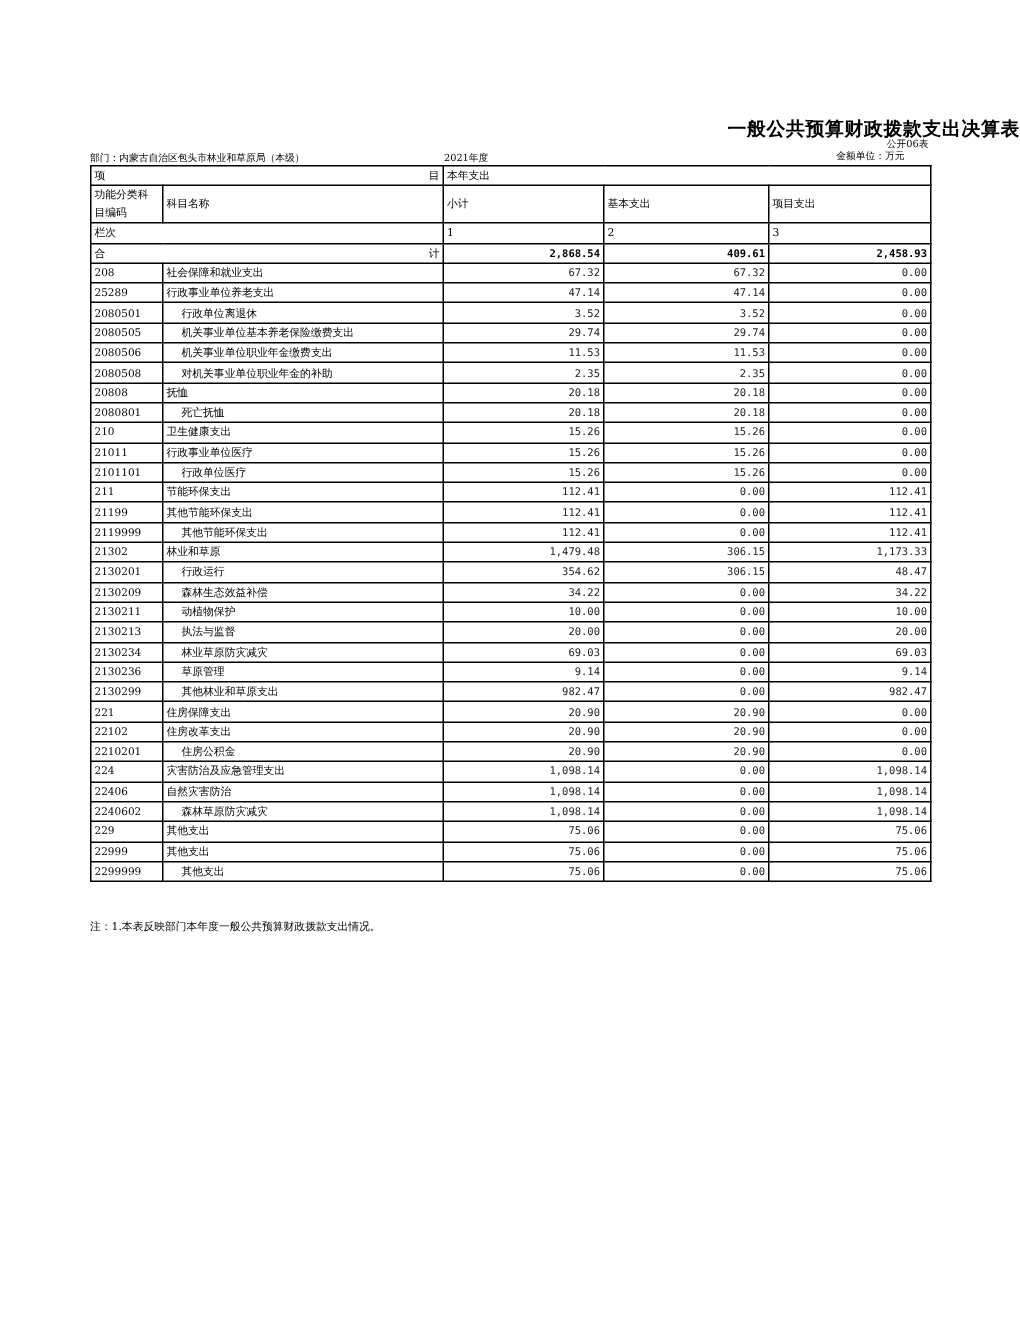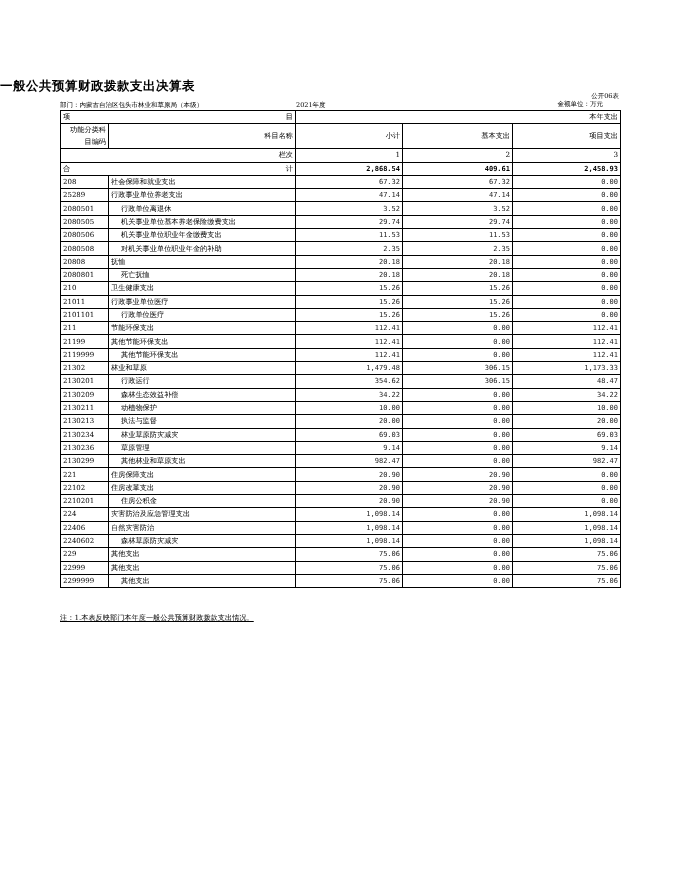--- a/index.html
+++ b/index.html
@@ -1,37 +1,37 @@
 <!DOCTYPE html>
 <html><head>
 <meta charset="utf-8">
 <style>
   html, body { margin:0; padding:0; background:#ffffff; }
   body { width:680px; height:880px; position:relative; overflow:hidden;
          font-family:"DejaVu Serif", "Liberation Serif", serif; color:#000; }
-  .title { position:absolute; left:0; width:680px; top:78px; text-align:left;
+  .title { position:absolute; left:0; width:680px; top:78px; text-align:right;
            font-family:"DejaVu Sans", "Liberation Sans", sans-serif; font-size:12.5px; font-weight:bold; letter-spacing:0.5px; }
   .form-no { position:absolute; right:61px; top:92px; font-size:6.5px; }
   .dept { position:absolute; left:60px; top:101px; font-size:6.5px; }
   .year { position:absolute; left:296px; top:101px; font-size:6.5px; }
   .unit { position:absolute; right:77px; top:100px; font-size:6.5px; }
   table.main { position:absolute; left:60px; top:110px; border-collapse:collapse;
                table-layout:fixed; width:560px; font-size:7.2px; }
   table.main td { border:1px solid #000; padding:0 2px; height:12.3px; line-height:12px;
                   white-space:nowrap; overflow:hidden; }
   col.c1 { width:48px; } col.c2 { width:187px; } col.c3 { width:107px; }
   col.c4 { width:110px; } col.c5 { width:108px; }
   .hdr-proj { display:flex; justify-content:space-between; }
-  .center { text-align:right; }
+  .center { text-align:left; }
   .num { text-align:right; font-family:"DejaVu Sans Mono", "Liberation Mono", monospace; font-size:7px; color:#222; }
   .total .num { font-weight:bold; color:#000; }
   .tall td { height:37px; line-height:10px; }
   .indent { padding-left:12px !important; }
   .code { font-size:7px; }
-  .note { position:absolute; left:60px; top:613px; font-size:7.2px;text-decoration:underline; }
+  .note { position:absolute; left:60px; top:613px; font-size:7.2px; }
 </style>
 </head>
 <body>
 
 <div class="title">一般公共预算财政拨款支出决算表</div>
 <div class="form-no">公开06表</div>
 <div class="dept">部门：内蒙古自治区包头市林业和草原局（本级）</div>
 <div class="year">2021年度</div>
 <div class="unit">金额单位：万元</div>
 

